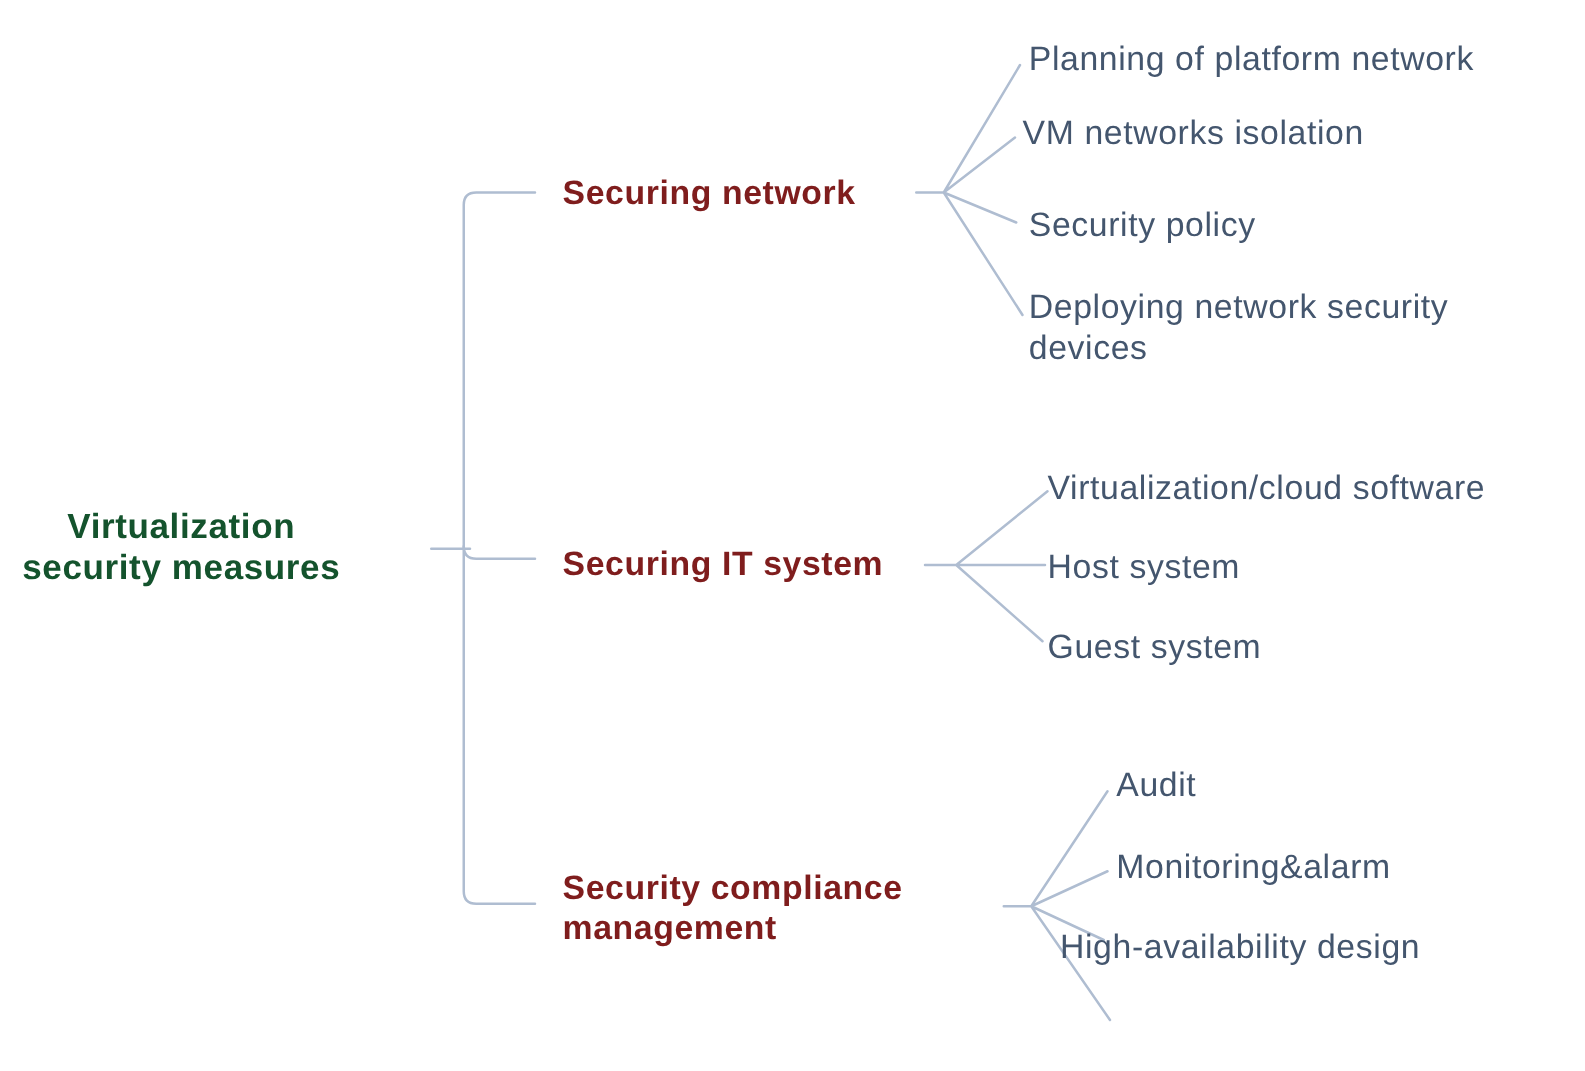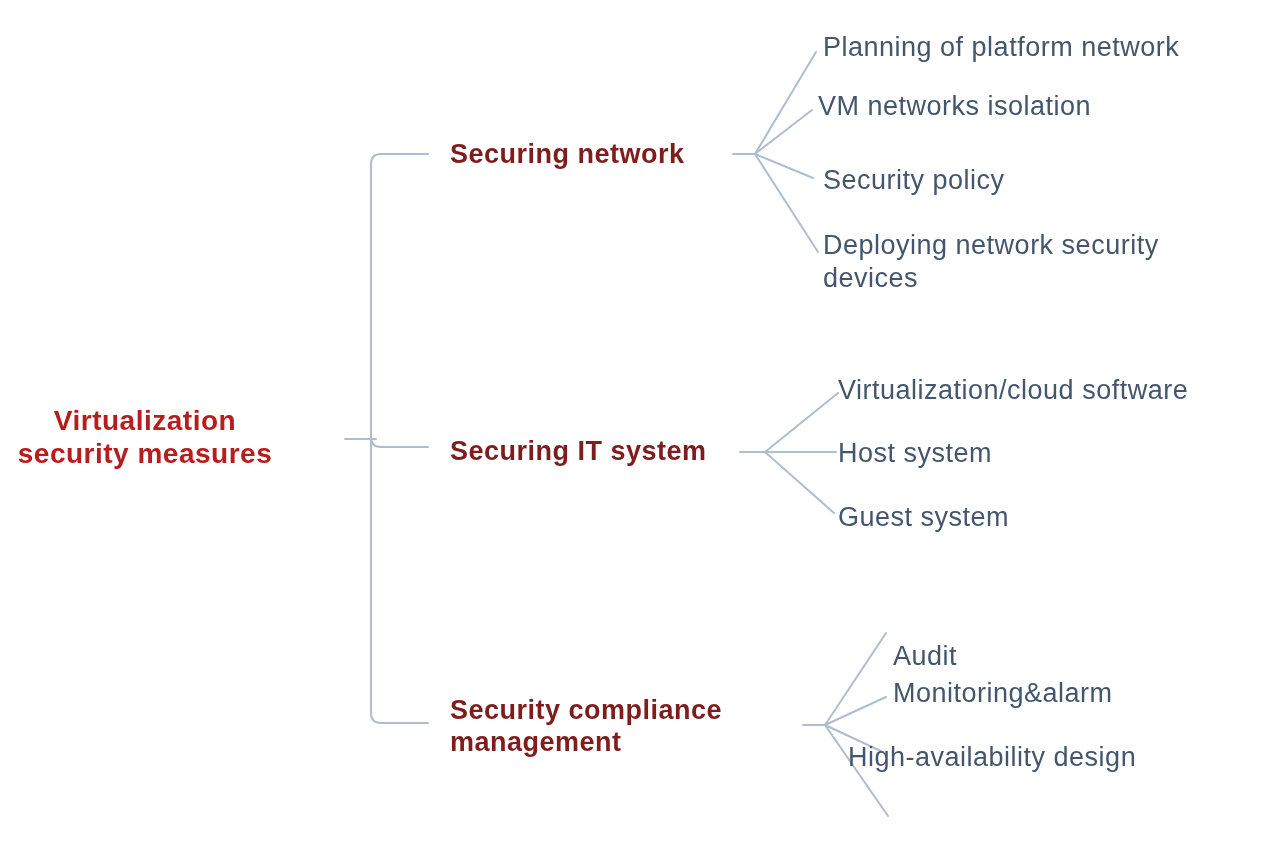--- a/index.html
+++ b/index.html
@@ -40,21 +40,21 @@
   .root {
     left: 0;
     top: 404;
     left: 0px;
     top: 404px;
     width: 290px;
     text-align: center;
     font-weight: 700;
     font-size: 28px;
     line-height: 33px;
-    color: #b91c1c;
+    color: #14532d;
     white-space: normal;
   }
   .branch {
     font-weight: 700;
     color: #7f1d1d;
   }
   .wrap {
     white-space: normal;
   }
   
@@ -64,21 +64,21 @@
   
   .l11 { left: 823px; top: 31px;  }
   .l12 { left: 782px; top: 90px; margin-left: 36px;  }
   .l13 { left: 823px; top: 164px; }
   .l14 { left: 823px; top: 229px; max-width: 420px; line-height: 33px; }
   
   .l21 { left: 838px; top: 374px; }
   .l22 { left: 838px; top: 437px; }
   .l23 { left: 838px; top: 501px; }
   
-  .l31 { left: 893px; top: 640px; }
+  .l31 { left: 893px; top: 612px; }
   .l32 { left: 893px; top: 677px; }
   .l33 { left: 848px; top: 741px; }
   .l34 { left: 893px; top: 804px; }
 </style>
 </head>
 <body>
 
 <div class="canvas">
 
   <svg class="connectors" viewBox="0 0 1268 857" xmlns="http://www.w3.org/2000/svg">

